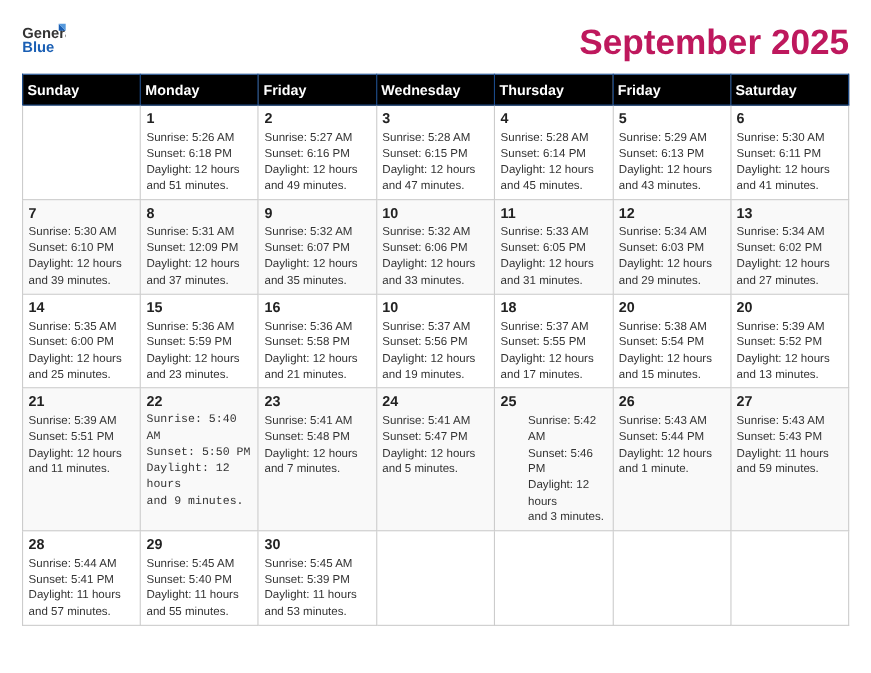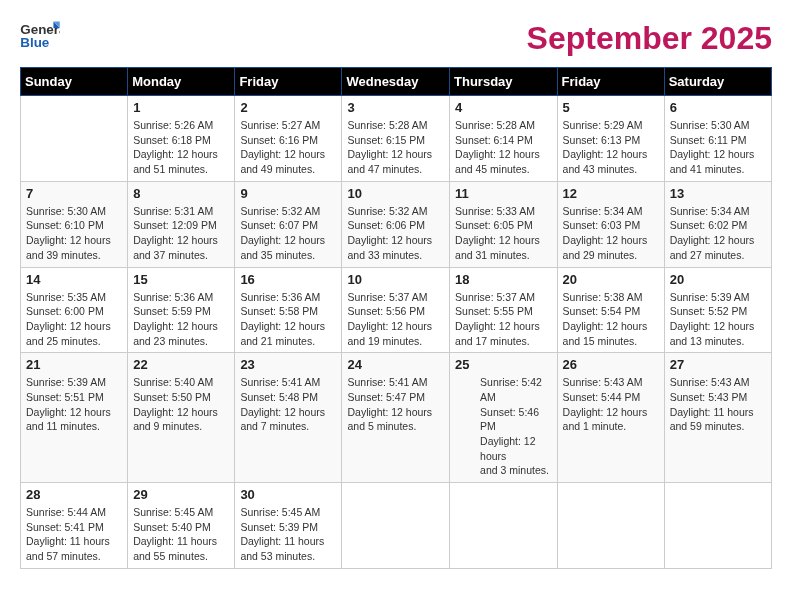--- a/index.html
+++ b/index.html
@@ -267,21 +267,21 @@
       <tr class="stripe-row">
         <td>
           <div class="day-num">21</div>
           <div class="day-info" style="white-space: pre-line;">Sunrise: 5:39 AM
 Sunset: 5:51 PM
 Daylight: 12 hours
 and 11 minutes.</div>
         </td>
         <td>
           <div class="day-num">22</div>
-          <div class="day-info" style="white-space: pre-line;">Sunrise: 5:40 AM
+          <div class="day-info" style="white-space: pre-line; font-family: Liberation Mono, monospace;">Sunrise: 5:40 AM
 Sunset: 5:50 PM
 Daylight: 12 hours
 and 9 minutes.</div>
         </td>
         <td>
           <div class="day-num">23</div>
           <div class="day-info" style="white-space: pre-line;">Sunrise: 5:41 AM
 Sunset: 5:48 PM
 Daylight: 12 hours
 and 7 minutes.</div>

